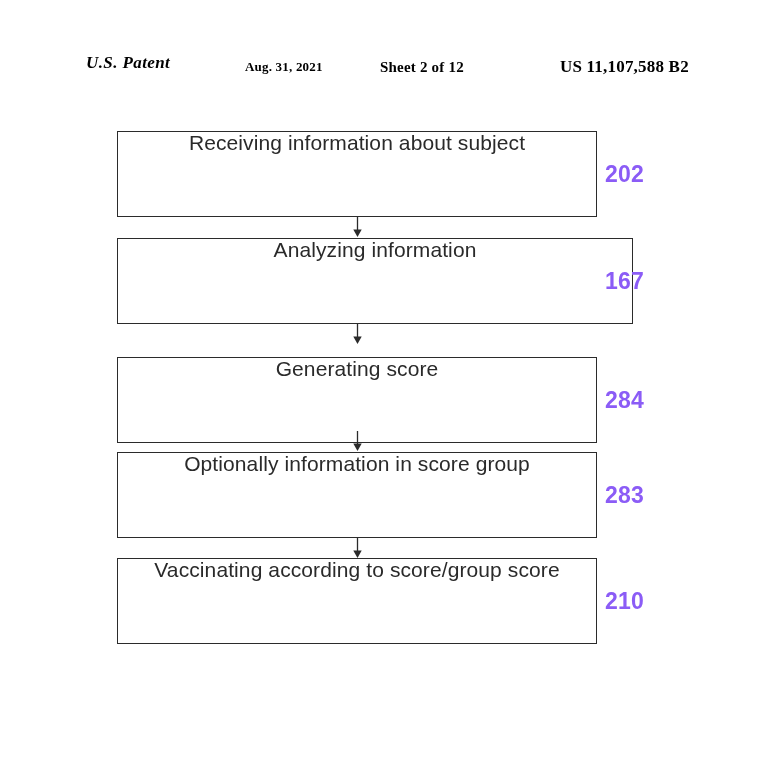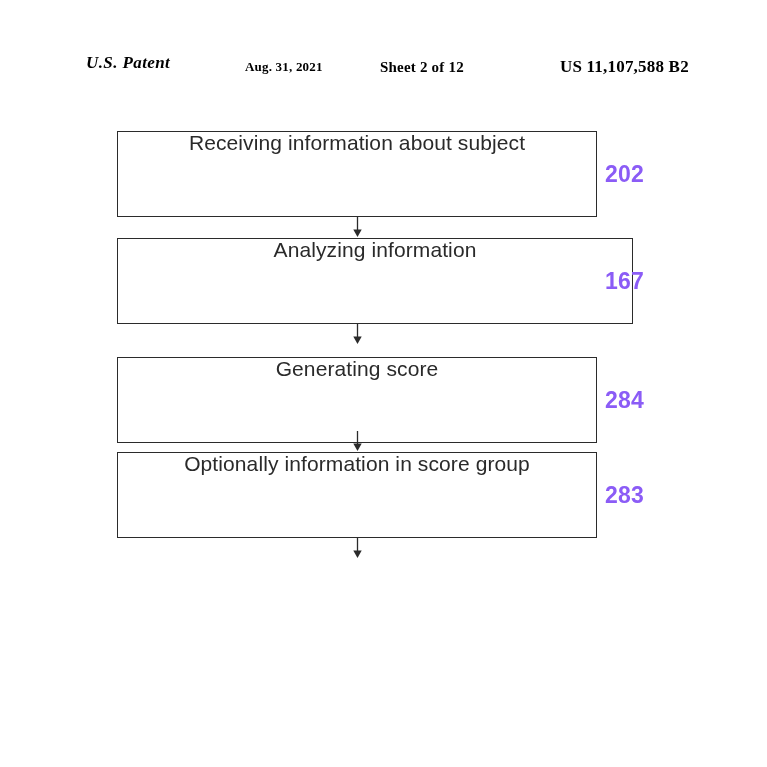--- a/index.html
+++ b/index.html
@@ -179,14 +179,20 @@
     <span class="flow-ref">283</span>
   </div>
 
   <div class="flow-arrow" style="top:538px;">
     <svg width="11" height="21" viewBox="0 0 11 21">
       <line x1="5.5" y1="0" x2="5.5" y2="13.5" stroke="#2b2b2b" stroke-width="1.3"></line>
       <polygon points="5.5,20 1.3,12.5 9.7,12.5" fill="#2b2b2b"></polygon>
     </svg>
   </div>
 
+  <div class="flow-step" style="top:558px;">
+    <div class="flow-box">
+      <span class="flow-box-label">Vaccinating according to score/group score</span>
+    </div>
+    <span class="flow-ref">210</span>
+  </div>
 
 </div>
 
 </body></html>

